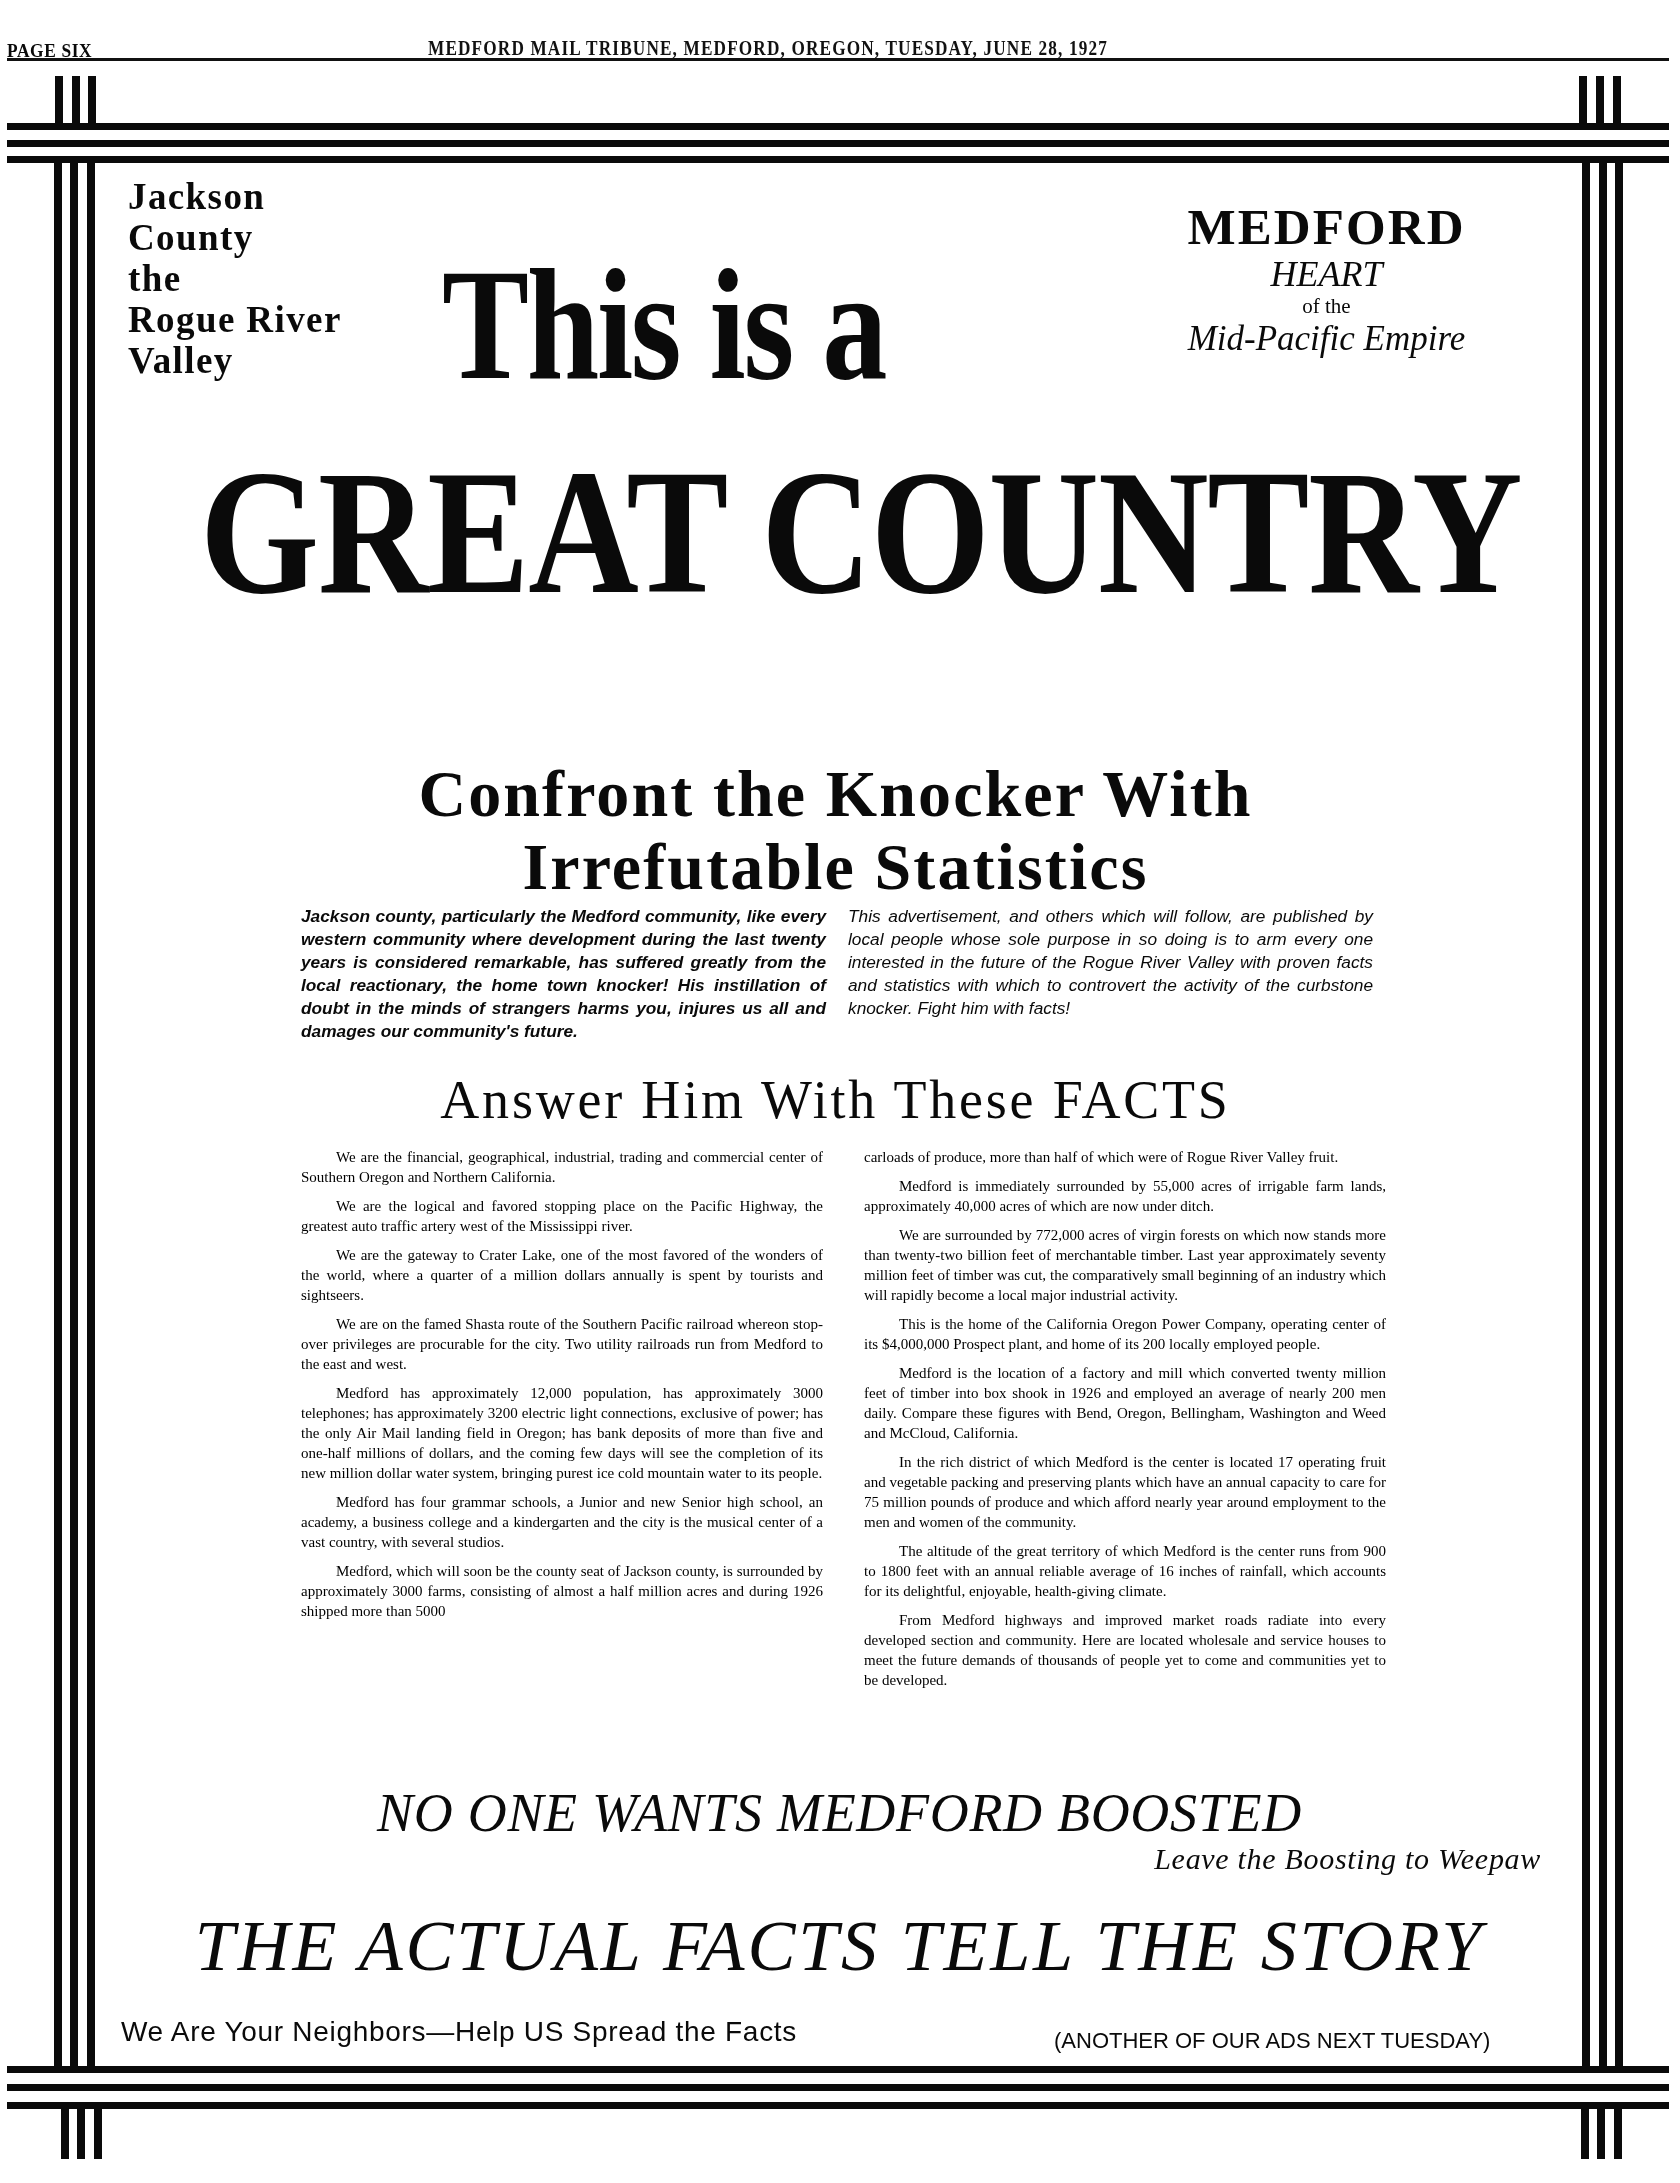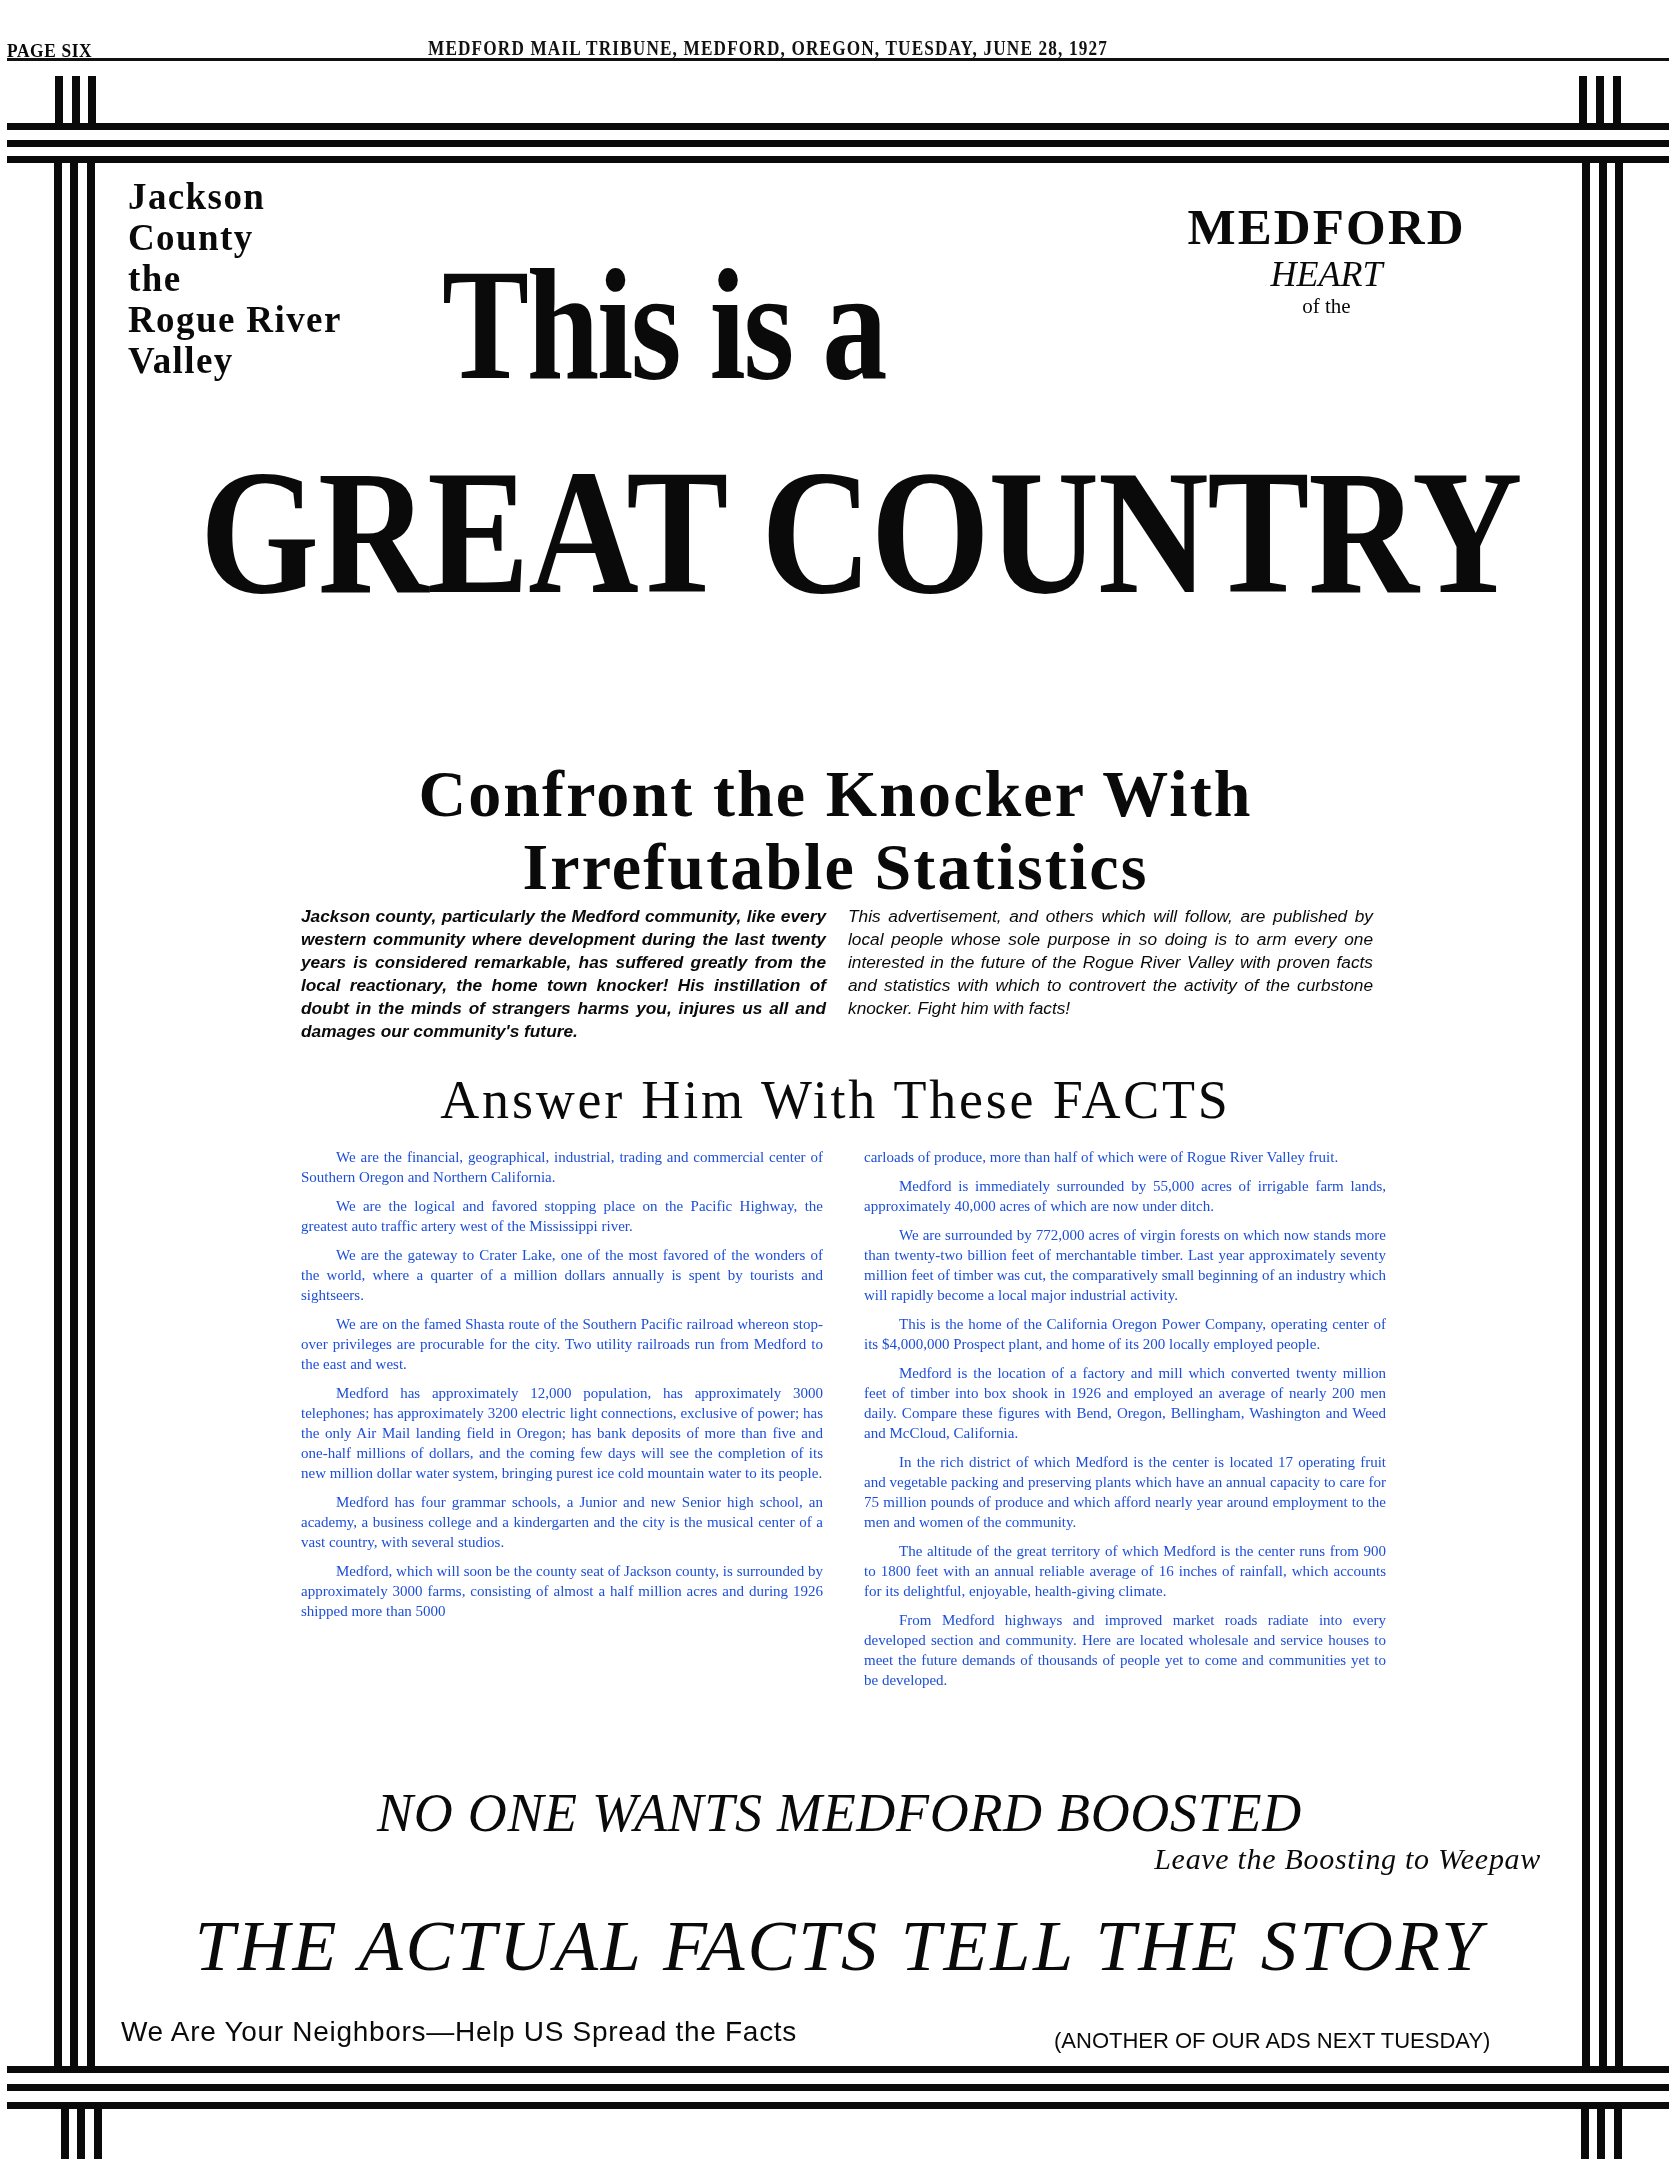--- a/index.html
+++ b/index.html
@@ -30,21 +30,21 @@
     .confront { left: 207px; top: 757px; width: 1257px; text-align: center; font-family: "Liberation Serif", serif; font-weight: bold; font-size: 66px; line-height: 73px; letter-spacing: 2.1px; }
 
     
     .intro { top: 905px; width: 525px; font-family: "Liberation Sans", sans-serif; font-style: italic; font-size: 17.3px; line-height: 23px; text-align: justify; }
     .intro.left { left: 301px; font-weight: bold; }
     .intro.right { left: 848px; font-size: 17.3px; line-height: 23px; }
 
     .answer { left: 207px; top: 1070px; width: 1257px; text-align: center; font-family: "Liberation Serif", serif; font-size: 54px; line-height: 61px; letter-spacing: 2.8px; }
 
     
-    .col { top: 1147px; width: 522px; font-family: "Liberation Serif", serif; font-size: 15px; line-height: 20px; text-align: justify; color: #1d4ed8; }
+    .col { top: 1147px; width: 522px; font-family: "Liberation Serif", serif; font-size: 15px; line-height: 20px; text-align: justify; color: #000000; }
     .col.left { left: 301px; }
     .col.right { left: 864px; }
     .col p { margin: 0 0 9px 0; text-indent: 35px; }
     .col p.cont { text-indent: 0; }
 
     
     .no-one { left: 138px; top: 1783px; width: 1403px; text-align: center; font-family: "Liberation Serif", serif; font-style: italic; font-size: 54px; line-height: 61px; letter-spacing: 0.7px; }
     .leave { left: 138px; top: 1841px; width: 1403px; text-align: right; font-family: "Liberation Serif", serif; font-style: italic; font-size: 30px; line-height: 36px; letter-spacing: 0.7px; }
     .actual { left: 97px; top: 1907px; width: 1485px; text-align: center; font-family: "Liberation Serif", serif; font-style: italic; font-size: 72px; line-height: 79px; letter-spacing: 2.8px; white-space: nowrap; }
     .neighbors { left: 121px; top: 2015px; font-family: "Liberation Sans", sans-serif; font-size: 28px; line-height: 33px; letter-spacing: 0.7px; white-space: nowrap; }
@@ -95,20 +95,21 @@
   <div>Rogue River</div>
   <div>Valley</div>
 </div>
 
 <div class="abs this-is-a">This is a</div>
 
 <div class="abs right-tag">
   <div class="city">MEDFORD</div>
   <div class="heart">HEART</div>
   <div class="ofthe">of the</div>
+  <div class="empire">Mid-Pacific Empire</div>
 </div>
 
 <div class="abs great-country">GREAT COUNTRY</div>
 
 <div class="abs confront">
   <div>Confront the Knocker With</div>
   <div>Irrefutable Statistics</div>
 </div>
 
 <div class="abs intro left">Jackson county, particularly the Medford community, like every western community where development during the last twenty years is considered remarkable, has suffered greatly from the local reactionary, the home town knocker! His instillation of doubt in the minds of strangers harms you, injures us all and damages our community's future.</div>

